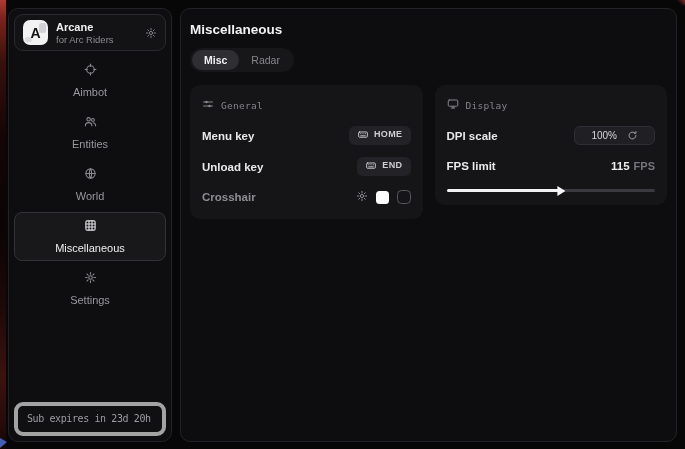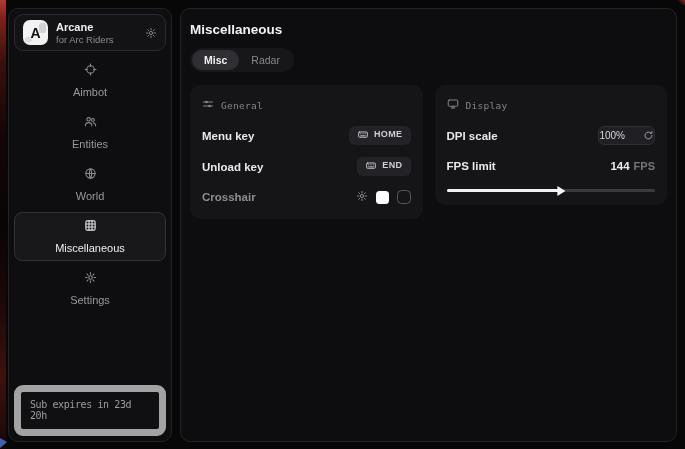--- a/index.html
+++ b/index.html
@@ -33,21 +33,21 @@
   .brand-action { color:#7f7f85; display:flex; }
 
   .category-label { color:#717176; font-size:9.5px; margin:14px 0 6px 12px; }
   .nav-item { display:flex; align-items:center; gap:10px; margin:3px 5px; padding:6px 9px;
     border:1px solid transparent; border-radius:8px; color:#98989d; font-size:11px; cursor:default;flex-direction:column; }
   .ni-icon { display:flex; color:#8a8a90; }
   .nav-item.active { background:#18181b; border-color:#323237; color:#ededf0; }
   .nav-item.active .ni-icon { color:#e2e2e6; }
 
   .status-card { position:absolute; left:5px; right:5px; bottom:5px; background:#101013;
-    border:7px solid #a3a3a3; border-radius:9px; padding:7px 9px 8px; }
+    border:4px solid #a3a3a3; border-radius:9px; padding:7px 9px 8px; }
   .status-line1 { font-family:"DejaVu Sans Mono",monospace; color:#9c9ca1; font-size:10px; letter-spacing:-0.4px; }
   .status-line2 { font-family:"DejaVu Sans Mono",monospace; color:#c2c2c6; font-size:9px; margin-top:3px; letter-spacing:-0.3px; }
 
   
   .main { position:absolute; left:180px; top:8px; width:497px; height:434px;
     background:#0d0d0f; border:1px solid #232327; border-radius:10px; padding:13px 9px; }
   .page-title { color:#f2f2f4; font-size:13.5px; font-weight:bold; }
   .tabs { display:inline-flex; background:#17171a; border-radius:14px; padding:2px; margin-top:11px; }
   .tab { padding:4px 12px; border-radius:12px; font-size:10.5px; color:#87878c; cursor:default; }
   .tab.active { background:#2e2e33; color:#f0f0f2; font-weight:600; }
@@ -59,22 +59,22 @@
   .row { display:flex; align-items:center; justify-content:space-between; margin-top:12px; min-height:17px; }
   .row-label { color:#e9e9eb; font-size:11.5px; font-weight:600; }
   .row-label.dim { color:#8d8d92; }
 
   .keybind { display:inline-flex; align-items:flex-start; gap:5px; background:#232327; border-radius:6px;
     padding:3px 8px; color:#cfcfd3; font-size:9px; font-weight:600; letter-spacing:0.4px; }
   .crosshair-controls { display:flex; align-items:center; gap:8px; color:#8d8d92; }
   .swatch { width:13px; height:13px; border-radius:3.5px; background:#fff; }
   .checkbox { width:14px; height:14px; border:1.5px solid #57575c; border-radius:4.5px; background:transparent; }
 
-  .select { display:inline-flex; align-items:center; gap:18px; background:#1f1f24; border:1px solid #2e2e34;
-    border-radius:6px; padding:3px 0; color:#d9d9dc; font-size:10px; }
+  .select { display:inline-flex; align-items:center; gap:10px; background:#1f1f24; border:1px solid #2e2e34;
+    border-radius:6px; padding:3px 16px; color:#d9d9dc; font-size:10px; }
   .select .sel-icon { display:flex; color:#a9a9ae; }
   .fps-right { display:flex; align-items:baseline; gap:4px; }
   .fps-value { font-size:11.5px; font-weight:700; color:#ebebed; }
   .fps-unit { color:#75757b; font-weight:600; font-size:11px; }
   .slider { position:relative; height:3px; background:#3a3a40; border-radius:2px; margin-top:15px; }
   .slider-fill { position:absolute; left:0; top:0; height:3px; background:#f2f2f4; border-radius:2px; }
   .slider-thumb { position:absolute; top:50%; transform:translate(-45%,-50%); width:0; height:0;
     border-left:8px solid #f6f6f8; border-top:5px solid transparent; border-bottom:5px solid transparent; }
 </style>
 </head>
@@ -247,21 +247,21 @@
               <path d="M19.5 12a7.5 7.5 0 1 1-2.2-5.3"></path>
                 <path d="M19.5 3.5V7H16"></path>
             </svg>
           </span>
         </span>
       </div>
 
       <div class="row">
         <span class="row-label">FPS limit</span>
         <span class="fps-right">
-          <span class="fps-value">144</span>
+          <span class="fps-value">115</span>
           <span class="fps-unit">FPS</span>
         </span>
       </div>
 
       <div class="slider">
         <div class="slider-fill" style="width: 55%;"></div>
         <div class="slider-thumb" style="left: 55%;"></div>
       </div>
     </div>
 

